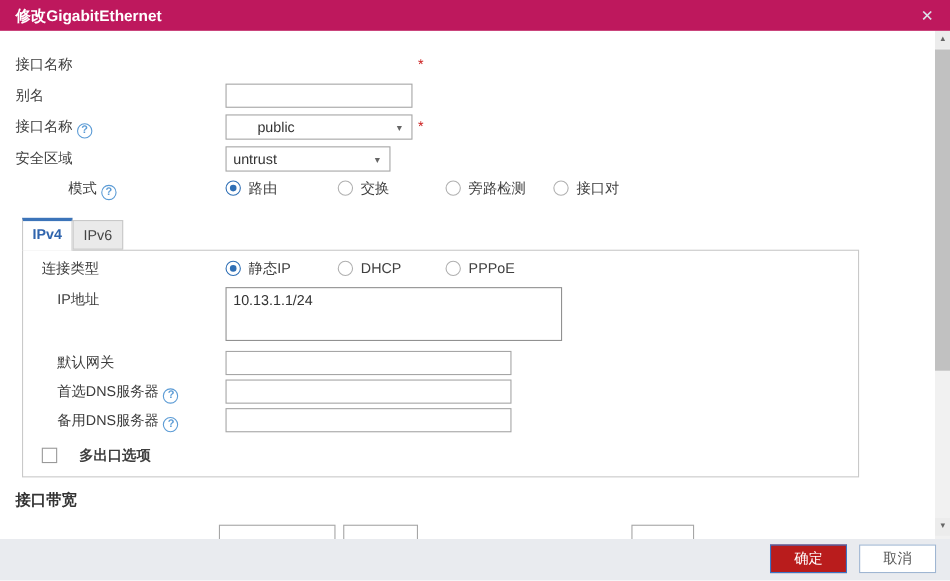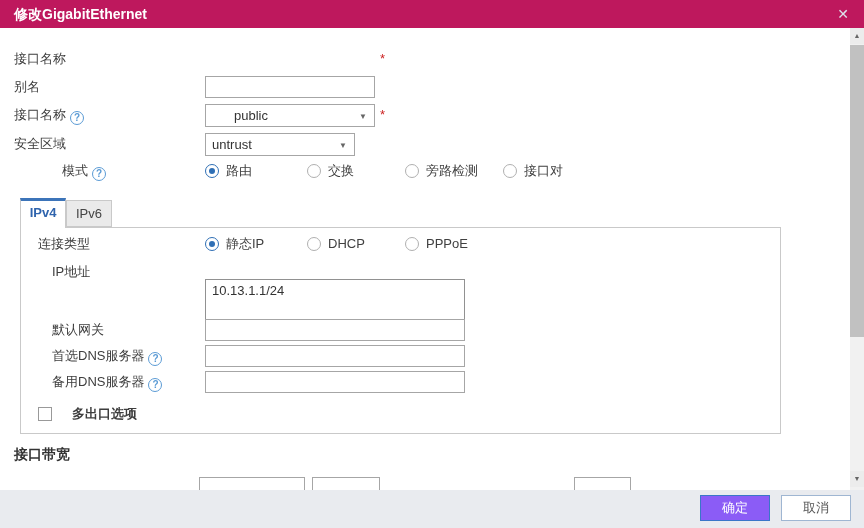--- a/index.html
+++ b/index.html
@@ -31,34 +31,34 @@
                           border-radius:50%; background:#2f6fb5; }
 
   
   .tab-active { position:absolute; left:20px; top:198px; width:46px; height:30px; background:#fff;
                 border:1px solid #c9c9c9; border-top:3px solid #3c74b9; border-bottom:none;
                 color:#2f64ad; font-weight:bold; font-size:13px; text-align:center; line-height:24px; z-index:3; cursor:pointer; }
   .tab-inactive { position:absolute; left:66px; top:200px; width:46px; height:27px; background:#eaeaea;
                   border:1px solid #c9c9c9; color:#444; font-size:13px; text-align:center; line-height:25px; z-index:2; cursor:pointer; }
   .panel { position:absolute; left:20px; top:227px; width:761px; height:207px; border:1px solid #c9c9c9; background:#fff; }
 
-  .textarea { position:absolute; left:205px; top:261px; width:260px; height:49px; border:1px solid #919191;
-              font-size:13px; color:#333; padding:3px 6px; font-family:inherit; resize:none; overflow:hidden;margin-top:18px; }
+  .textarea { position:absolute; left:205px; top:261px; width:306px; height:49px; border:1px solid #919191;
+              font-size:13px; color:#333; padding:3px 6px; font-family:inherit; resize:none; overflow:hidden; }
   .hint { position:absolute; left:471px; top:262px; font-size:12px; color:#4a4a4a; line-height:15px; }
 
   .checkbox { position:absolute; left:38px; top:407px; width:14px; height:14px; border:1px solid #999; background:#fff; cursor:pointer; }
   .chk-lbl { position:absolute; left:59px; top:404px; font-size:13px; font-weight:bold; color:#3d3d3d; line-height:20px;margin-left:13px; }
 
   .section-title { position:absolute; left:14px; top:446px; font-size:14px; font-weight:bold; color:#333; }
   .cutinp { position:absolute; top:477px; height:26px; border:1px solid #a6a6a6; background:#fff; }
 
   
   .footer { position:absolute; left:0; top:490px; width:864px; height:38px; background:#e9ebef; z-index:5; }
   .btn { position:absolute; top:5px; width:70px; height:26px; font-size:13px; font-family:inherit; cursor:pointer; }
-  .btn-ok { left:700px; background:#8b5cf6; border:1px solid #3a76c8; color:#fff; }
+  .btn-ok { left:700px; background:#b91c1c; border:1px solid #3a76c8; color:#fff; }
   .btn-cancel { left:781px; background:#fff; border:1px solid #9fb6d2; color:#555; }
 
   
   .scrollbar { position:absolute; left:850px; top:28px; width:14px; height:462px; background:#f1f1f1; z-index:4; }
   .sb-btn { position:absolute; left:0; width:14px; height:16px; background:#ececec; color:#666; font-size:7px;
             text-align:center; line-height:16px; cursor:pointer; }
   .sb-up { top:0; }
   .sb-down { bottom:3px; }
   .sb-thumb { position:absolute; left:0; top:17px; width:14px; height:292px; background:#c1c1c1; cursor:pointer; }
 </style>

